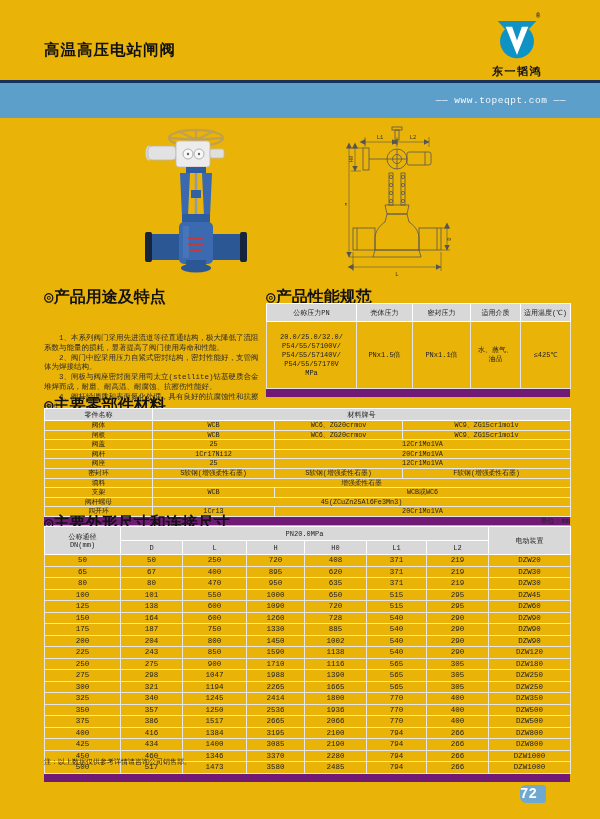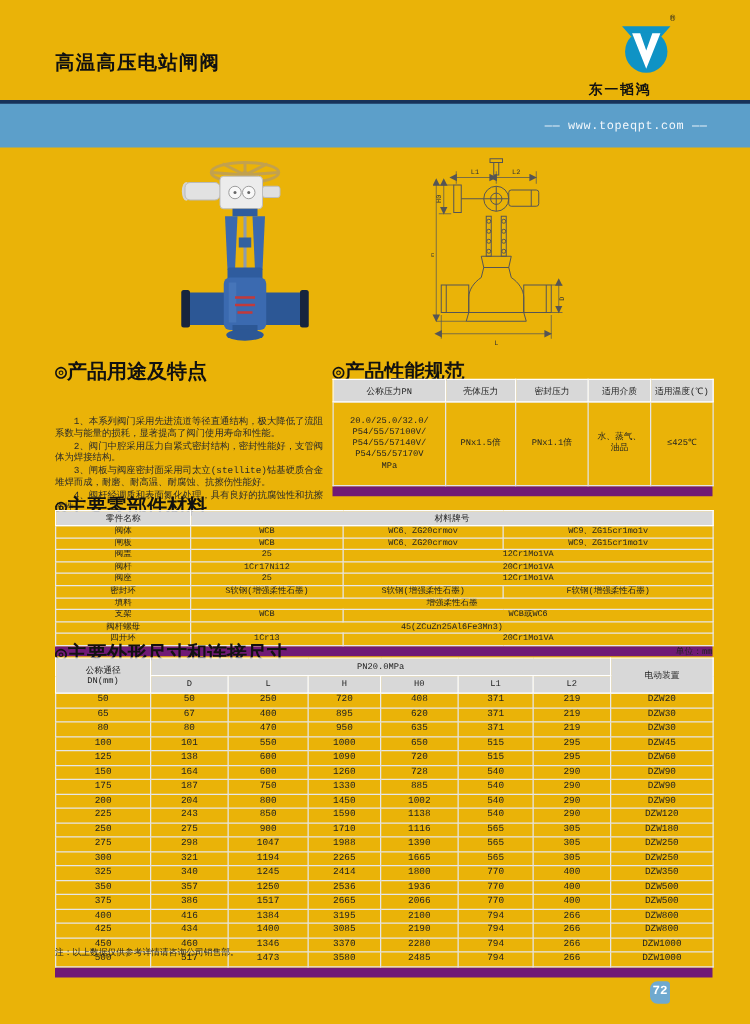--- a/index.html
+++ b/index.html
@@ -2,21 +2,21 @@
 <html><head>
 <meta charset="utf-8">
 <style>
   html,body{margin:0;padding:0;background:#fff;}
   .page{position:relative;width:600px;height:819px;background:#eab308;overflow:hidden;
         font-family:Liberation Mono, monospace;color:#1c1c1c;}
   
   .doc-title{position:absolute;left:44px;top:40px;font-size:15.5px;font-weight:bold;letter-spacing:1px;color:#111;}
   .logo-box{position:absolute;left:496px;top:14px;width:42px;height:48px;}
   .reg-mark{position:absolute;left:536px;top:12px;font-size:7px;color:#222;}
-  .brand-name{position:absolute;left:471px;top:64px;width:92px;
+  .brand-name{position:absolute;left:471px;top:64px;width:92px;text-align:center;
               font-size:11px;font-weight:bold;letter-spacing:1.5px;color:#111;}
   .band{position:absolute;left:0;top:80px;width:600px;height:38px;background:#5C9FCA;
         border-top:3px solid #17325A;box-sizing:border-box;}
   .band-url{position:absolute;right:34px;top:0;height:22px;line-height:35px;
             font-size:9.5px;color:#F3F8FC;letter-spacing:.5px;}
   
   .photo-svg{position:absolute;left:138px;top:126px;}
   .draw-svg{position:absolute;left:345px;top:126px;}
   
   .sec-title{position:absolute;font-size:16px;font-weight:bold;color:#111;}
@@ -33,23 +33,23 @@
   
   .mat-wrap{left:44px;top:408px;width:526px;}
   .mat-table th{font-size:7px;height:11px;}
   .mat-table td{font-size:6.8px;height:8.6px;line-height:8.6px;border:1px solid #E8E8E8;white-space:nowrap;overflow:hidden;}
   
   .unit-note{position:absolute;right:30px;top:516px;font-size:7px;color:#222;}
   .dim-wrap{left:44px;top:526px;width:526px;}
   .dim-table th{font-size:7px;height:13px;white-space:pre-line;line-height:8px;}
   .dim-table td{font-size:7.5px;height:10.5px;line-height:10.5px;border:1px solid #E6E6E6;}
   .footnote{position:absolute;left:44px;top:757px;font-size:7px;color:#222;}
-  .page-badge{position:absolute;left:520px;top:785px;width:16px;height:18px;background:#6FA9CF;
-              border-radius:6px 3px 3px 6px;color:#fff;font-size:10px;font-weight:bold;
-              text-align:center;line-height:18px;}
+  .page-badge{position:absolute;left:520px;top:785px;width:26px;height:18px;background:#6FA9CF;
+              border-radius:6px 3px 3px 6px;color:#fff;font-size:14px;font-weight:bold;
+              line-height:18px;}
 </style>
 </head>
 <body>
 
 <div class="page">
 
   <div class="doc-title">高温高压电站闸阀</div>
 
   <svg class="logo-box" viewBox="0 0 52 52">
     <circle cx="26" cy="30" r="21" fill="#0F93C5"></circle>

